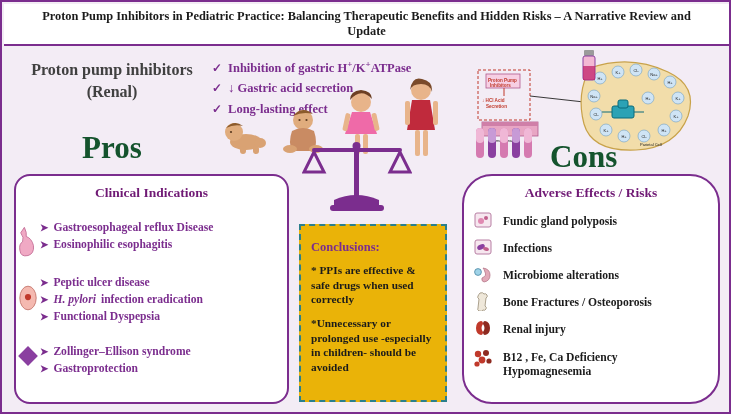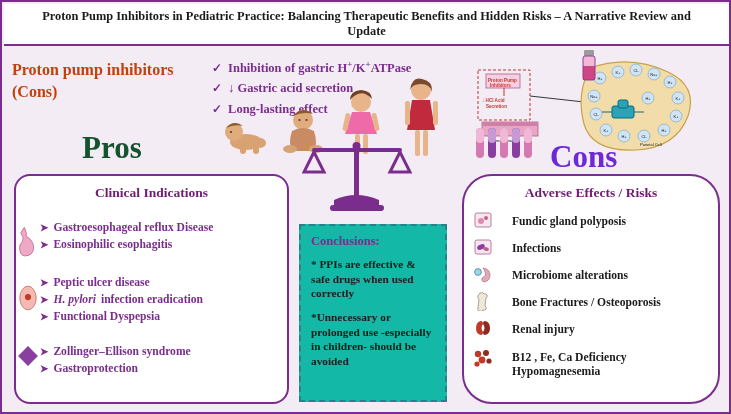--- a/index.html
+++ b/index.html
@@ -39,21 +39,22 @@
     font-weight: bold;
     color: #1b1b1b;
     line-height: 1.25;
     font-family: "Liberation Serif", serif;
   }
   
   .ppi-head {
     position: absolute;
     left: 10px; top: 57px;
     width: 200px;
-    color: #c2410c;
+    text-align: center;
+    color: #404040;
     font-weight: bold;
     font-size: 16px;
     line-height: 1.35;
   }
   
   .mech {
     position: absolute;
     left: 210px; top: 55px;
     width: 240px;
     color: #7b2d8e;
@@ -70,21 +71,21 @@
     left: 80px; top: 128px;
     font-size: 31px;
     font-weight: bold;
     color: #14532d;
   }
   .cons-word {
     position: absolute;
     left: 548px; top: 137px;
     font-size: 31px;
     font-weight: bold;
-    color: #6d28d9;
+    color: #14532d;
   }
   
   .panel {
     position: absolute;
     background: #ffffff;
     border: 2px solid #7b2d8e;
     border-radius: 16px;
     box-sizing: border-box;
   }
   #panel-left  { left: 12px;  top: 172px; width: 275px; height: 230px; }
@@ -126,40 +127,40 @@
     position: absolute;
     left: 470px; top: 206px;
     width: 246px;
     font-size: 11.6px;
     font-weight: bold;
     color: #1b1b1b;
   }
   .r-row {
     display: flex;
     align-items: center;
-    gap: 18px;
+    gap: 9px;
     height: 27px;
   }
   .r-icon {
     width: 22px;
     text-align: center;
     flex: 0 0 22px;
     font-size: 14px;
     line-height: 1;
   }
   .r-two { line-height: 1.15; margin-top: 9px; }
   
   #conclusions {
     position: absolute;
     left: 297px; top: 222px;
     width: 148px; height: 178px;
-    background: #14b8a6;
+    background: #eab308;
     border: 2px dashed #2a7f8c;
     box-sizing: border-box;
-    padding: 8px 10px;
+    padding: 14px 10px;
   }
   .concl-title {
     color: #7b2d8e;
     font-weight: bold;
     font-size: 12.5px;
     margin-bottom: 8px;
   }
   .concl-p {
     color: #1b1b1b;
     font-weight: bold;
@@ -186,21 +187,21 @@
 <body>
 
 <div id="poster">
 
   <div class="title-bar">
     <div class="title-text">Proton Pump Inhibitors in Pediatric Practice: Balancing Therapeutic Benefits and Hidden Risks – A Narrative Review and Update</div>
   </div>
 
   <div class="ppi-head">
     <div>Proton pump inhibitors</div>
-    <div>(Cons)</div>
+    <div>(Renal)</div>
   </div>
 
   <div class="mech">
     <div class="row">
       <span class="tick">✓</span>
       <span>Inhibition of gastric H<span class="sup">+</span>/K<span class="sup">+</span>ATPase</span>
     </div>
     <div class="row">
       <span class="tick">✓</span>
       <span>↓ Gastric acid secretion</span>

